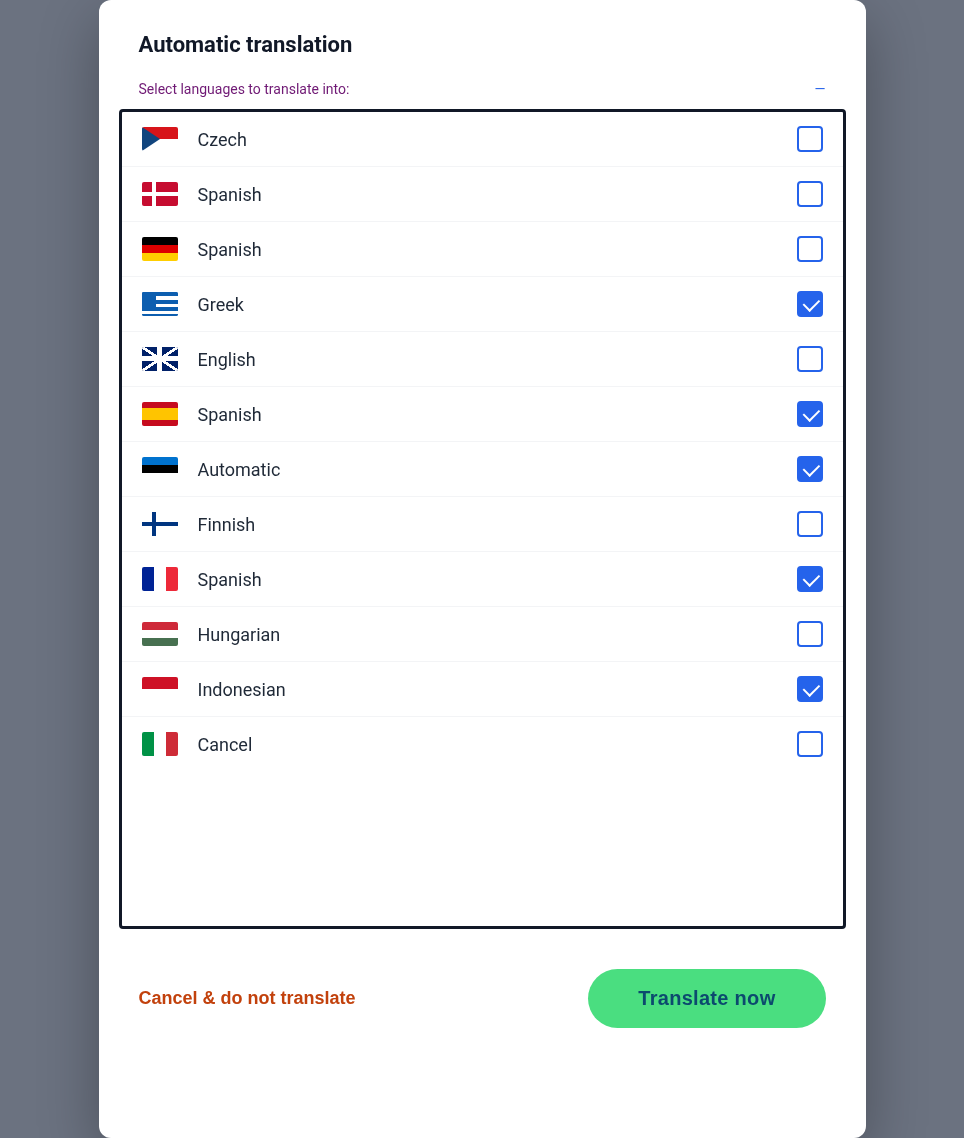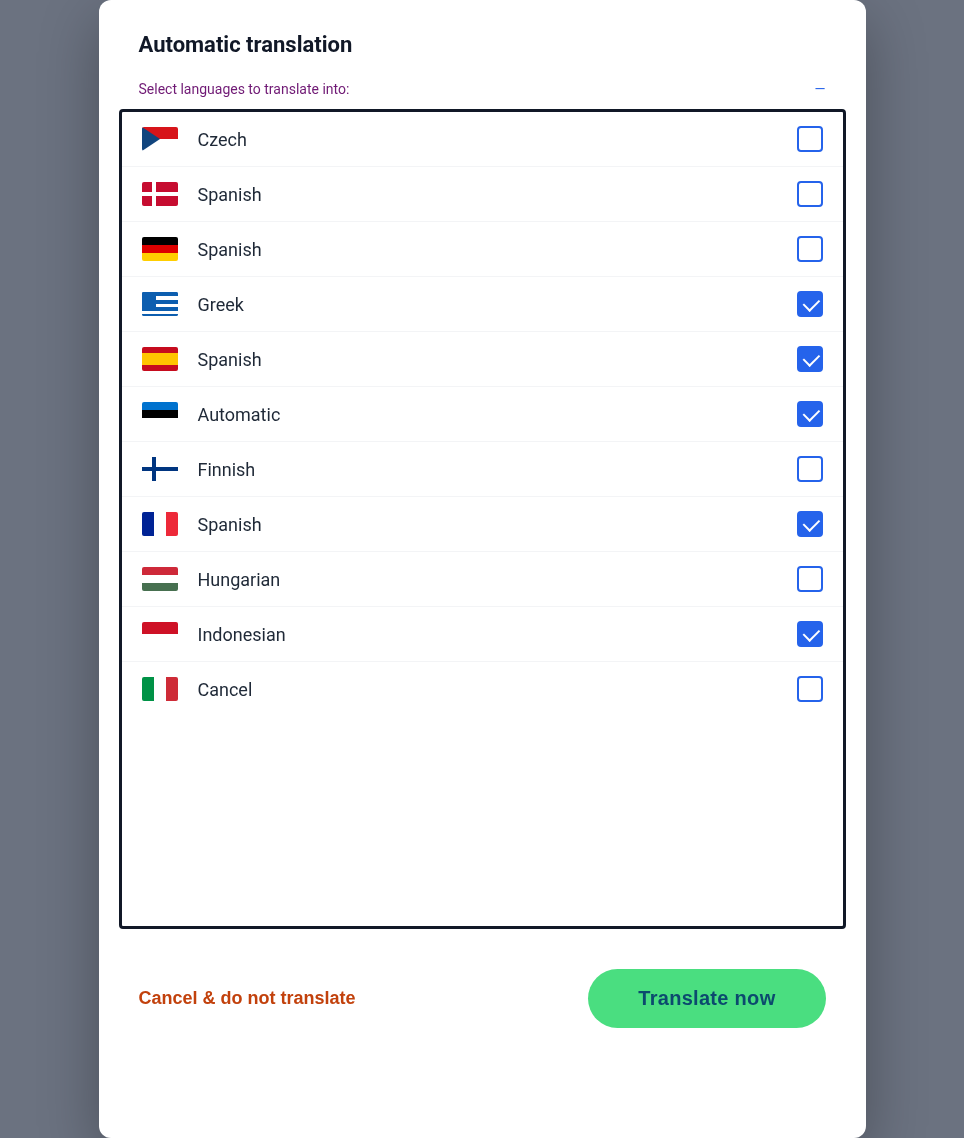--- a/index.html
+++ b/index.html
@@ -232,20 +232,25 @@
         <div class="flag flag-de"></div>
         <span class="language-name">Spanish</span>
         <div class="checkbox"></div>
       </div>
       <div class="language-row">
         <div class="flag flag-gr"></div>
         <span class="language-name">Greek</span>
         <div class="checkbox checked"></div>
       </div>
       <div class="language-row">
+        <div class="flag flag-gb"></div>
+        <span class="language-name">English</span>
+        <div class="checkbox"></div>
+      </div>
+      <div class="language-row">
         <div class="flag flag-es"></div>
         <span class="language-name">Spanish</span>
         <div class="checkbox checked"></div>
       </div>
       <div class="language-row">
         <div class="flag flag-ee"></div>
         <span class="language-name">Automatic</span>
         <div class="checkbox checked"></div>
       </div>
       <div class="language-row">

